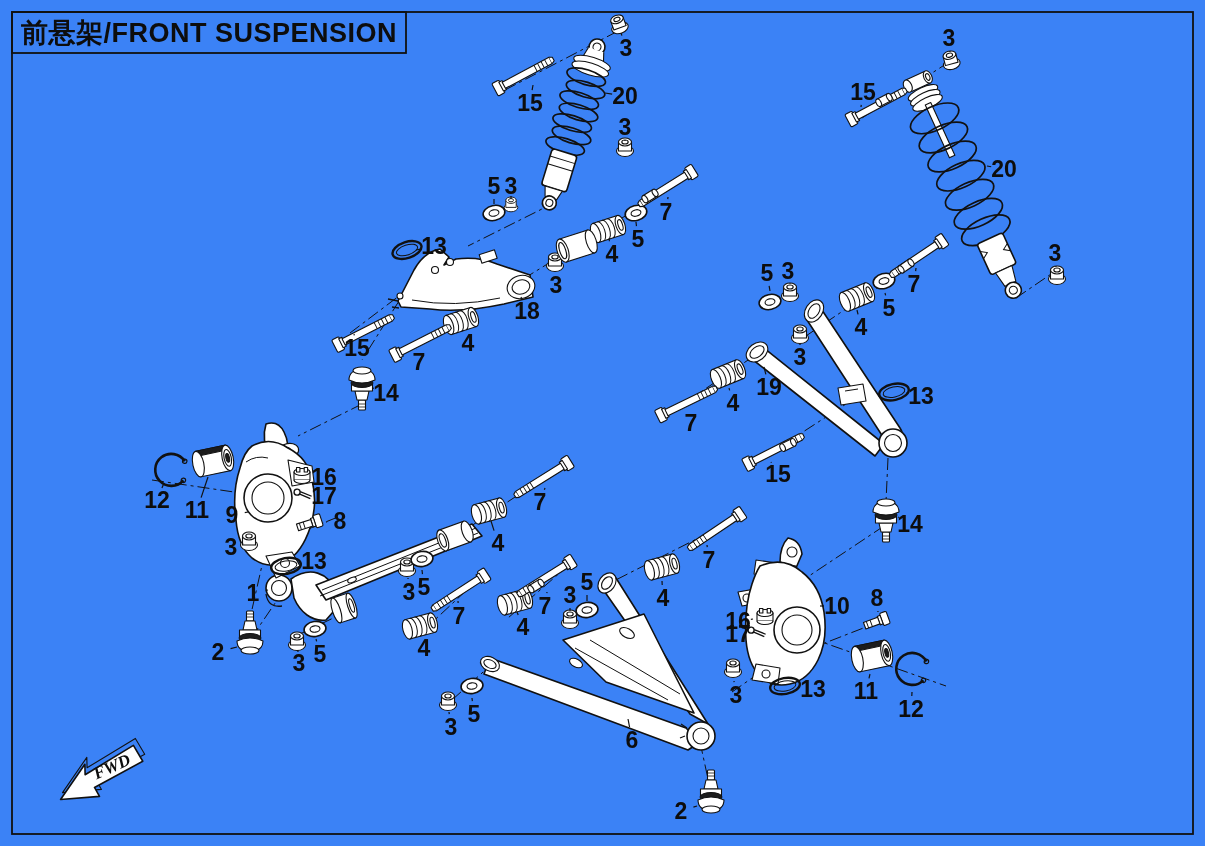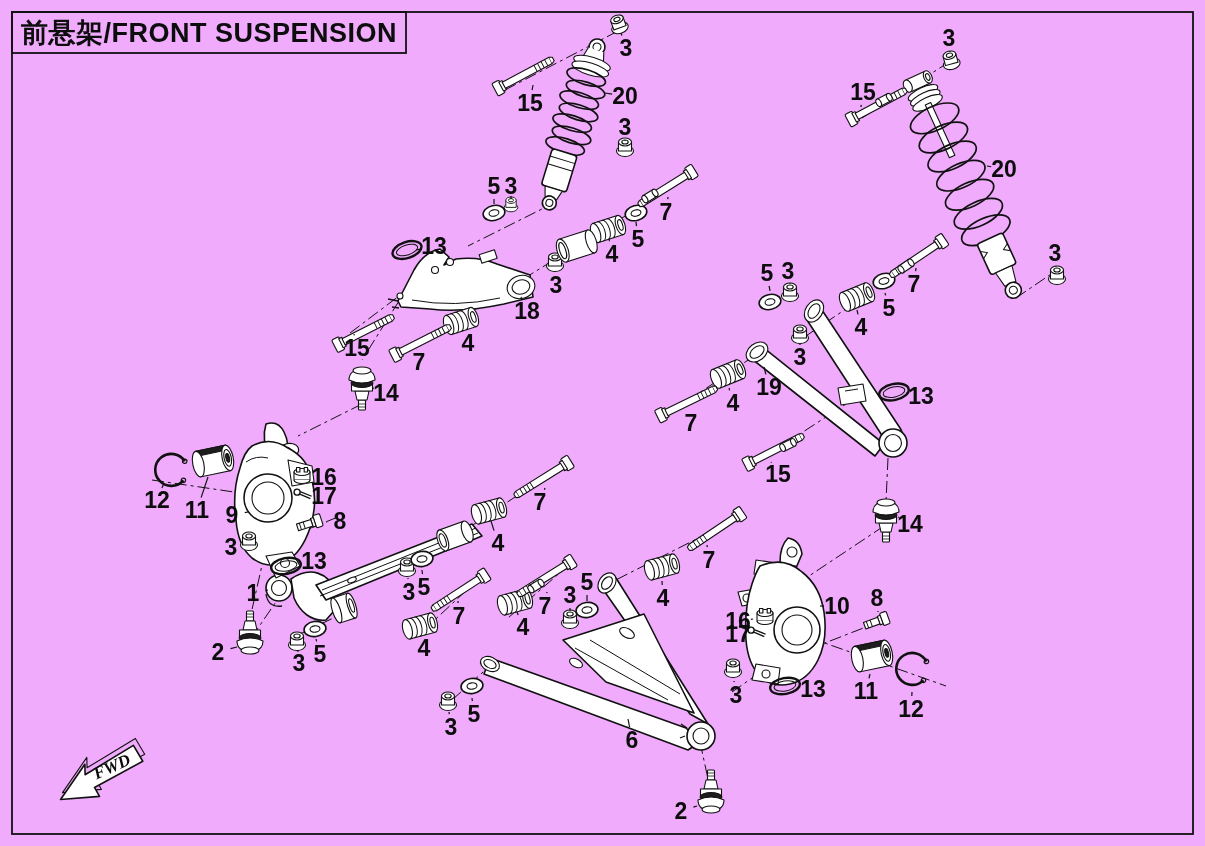--- a/index.html
+++ b/index.html
@@ -1,16 +1,16 @@
 <!DOCTYPE html>
 <html><head>
 <meta charset="utf-8">
 <style>
   html,body{margin:0;padding:0;background:#e8e8e8;}
-  .page{position:relative;width:1205px;height:846px;background:#f0abfc;overflow:hidden;
+  .page{position:relative;width:1205px;height:846px;background:#3b82f6;overflow:hidden;
         font-family:"Liberation Sans",sans-serif;}
   svg{display:block}
   .part{fill:#ffffff;stroke:#111;stroke-width:1.6;stroke-linejoin:round;}
   .partthin{fill:#ffffff;stroke:#111;stroke-width:1.1;stroke-linejoin:round;}
   .ln{fill:none;stroke:#111;stroke-width:1.3;}
   .coil{fill:none;stroke:#111;stroke-width:1.7;}
   .dark{fill:#1c1c1c;stroke:#111;stroke-width:1;}
   .dash{fill:none;stroke:#111;stroke-width:1;stroke-dasharray:12 4 3 4;}
   .leader{stroke:#111;stroke-width:1.2;}
   text.callout{font-family:"Liberation Sans",sans-serif;font-weight:bold;font-size:23px;fill:#0d0d0d;}

